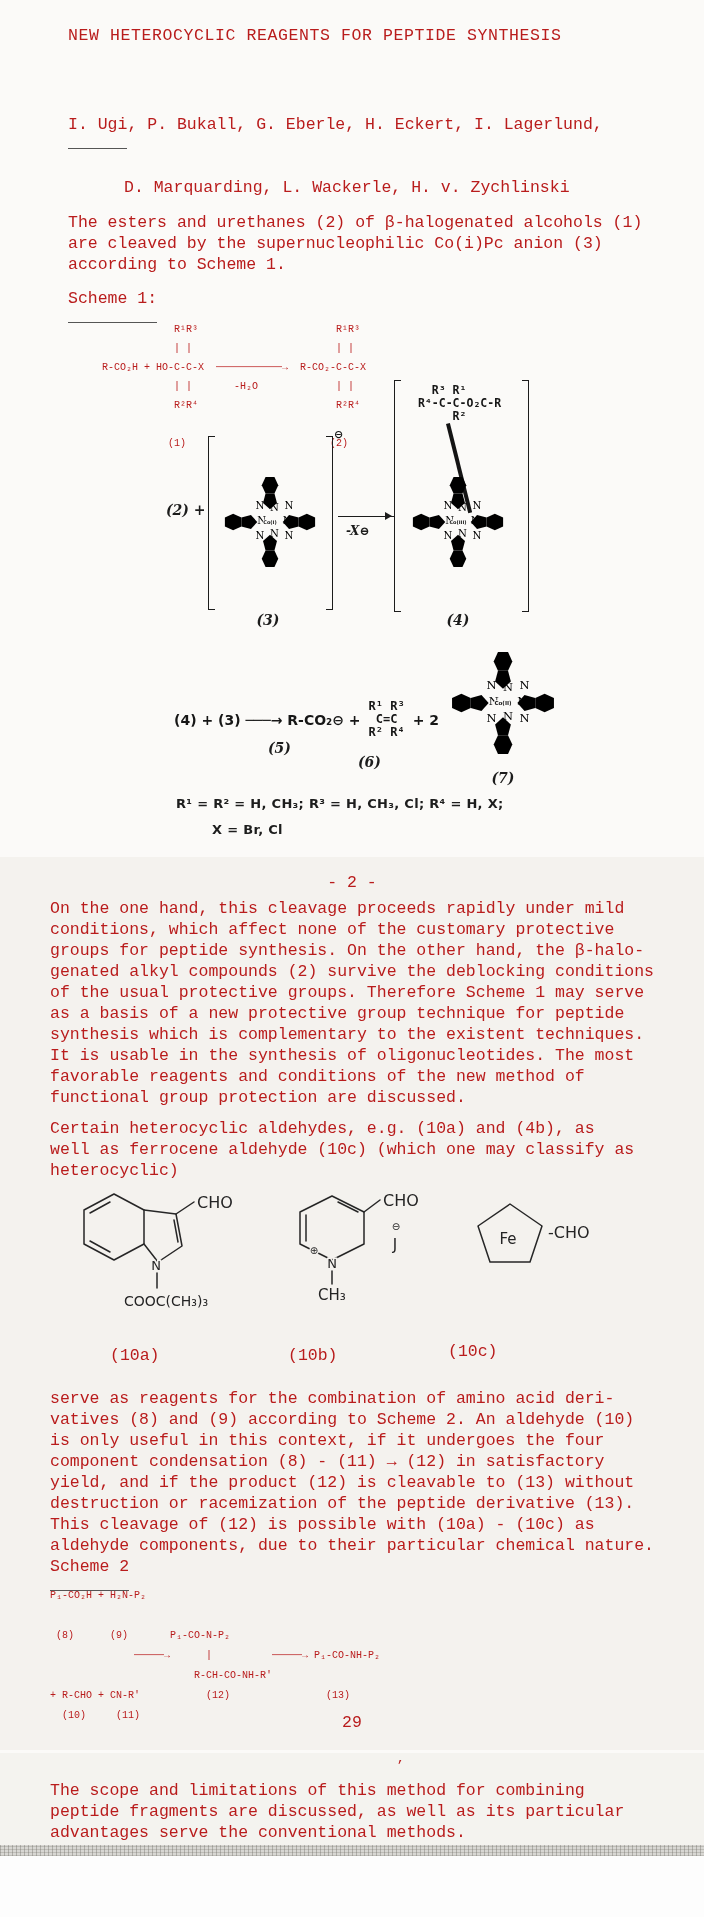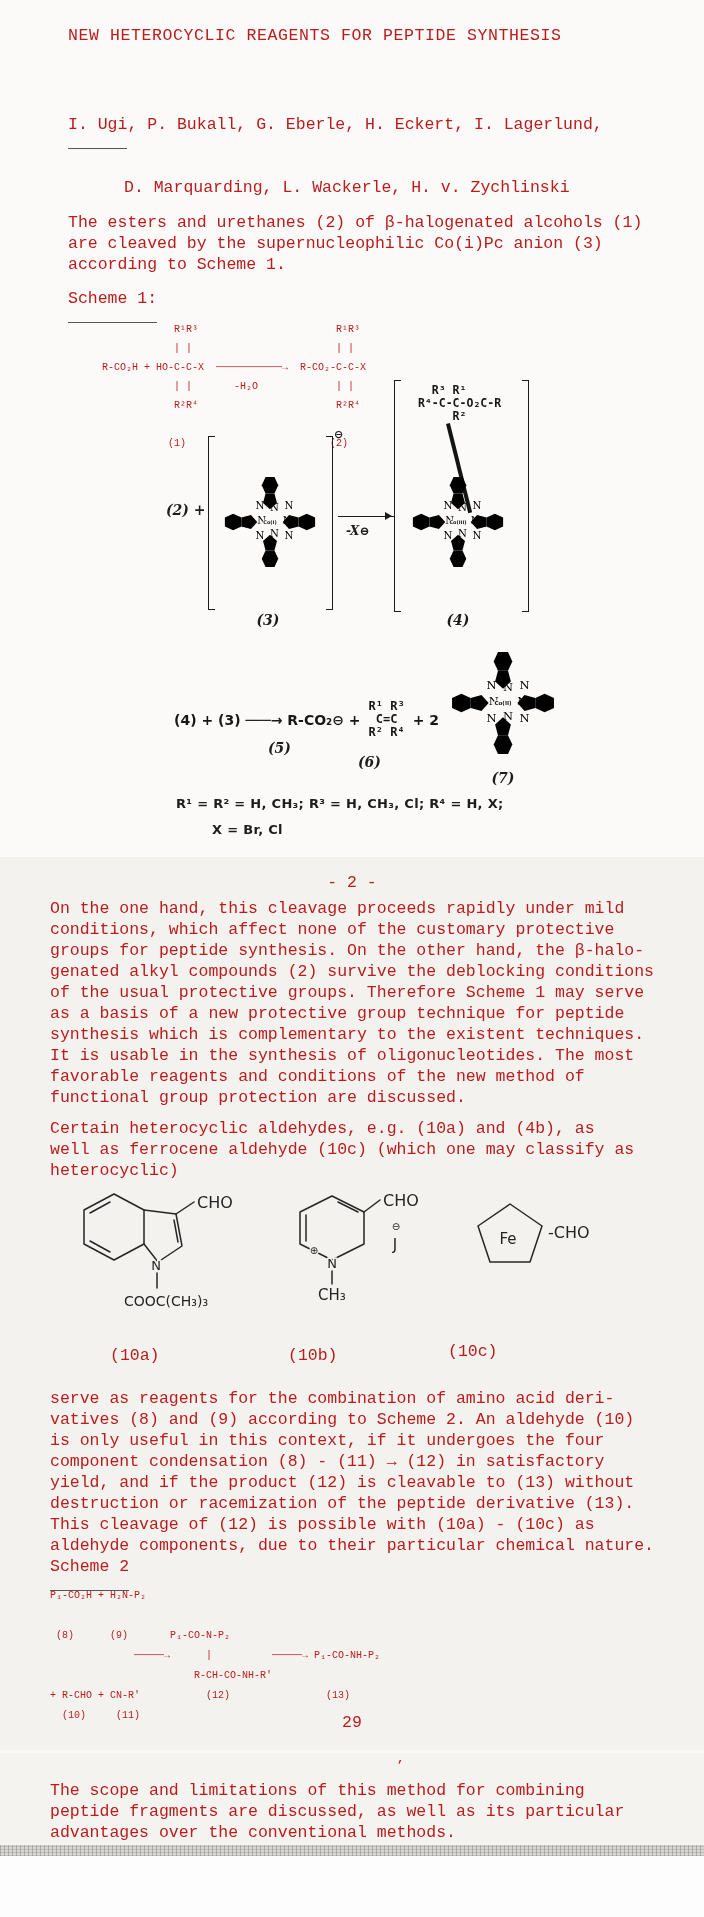--- a/index.html
+++ b/index.html
@@ -215,15 +215,15 @@
                         R-CH-CO-NH-R'
 + R-CHO + CN-R'           (12)                (13)
   (10)     (11)</pre>
 
   <div class="abs tw pagenum" style="left:0;top:1712px;">29</div>
 
   <div class="abs tw" style="left:396px;top:1755px;font-size:13px;">’</div>
 
   <pre class="abs tw" style="left:50px;top:1780px;">The scope and limitations of this method for combining
 peptide fragments are discussed, as well as its particular
-advantages over the conventional methods.</pre>
+advantages serve the conventional methods.</pre>
 
 </div>
 
 </body></html>

